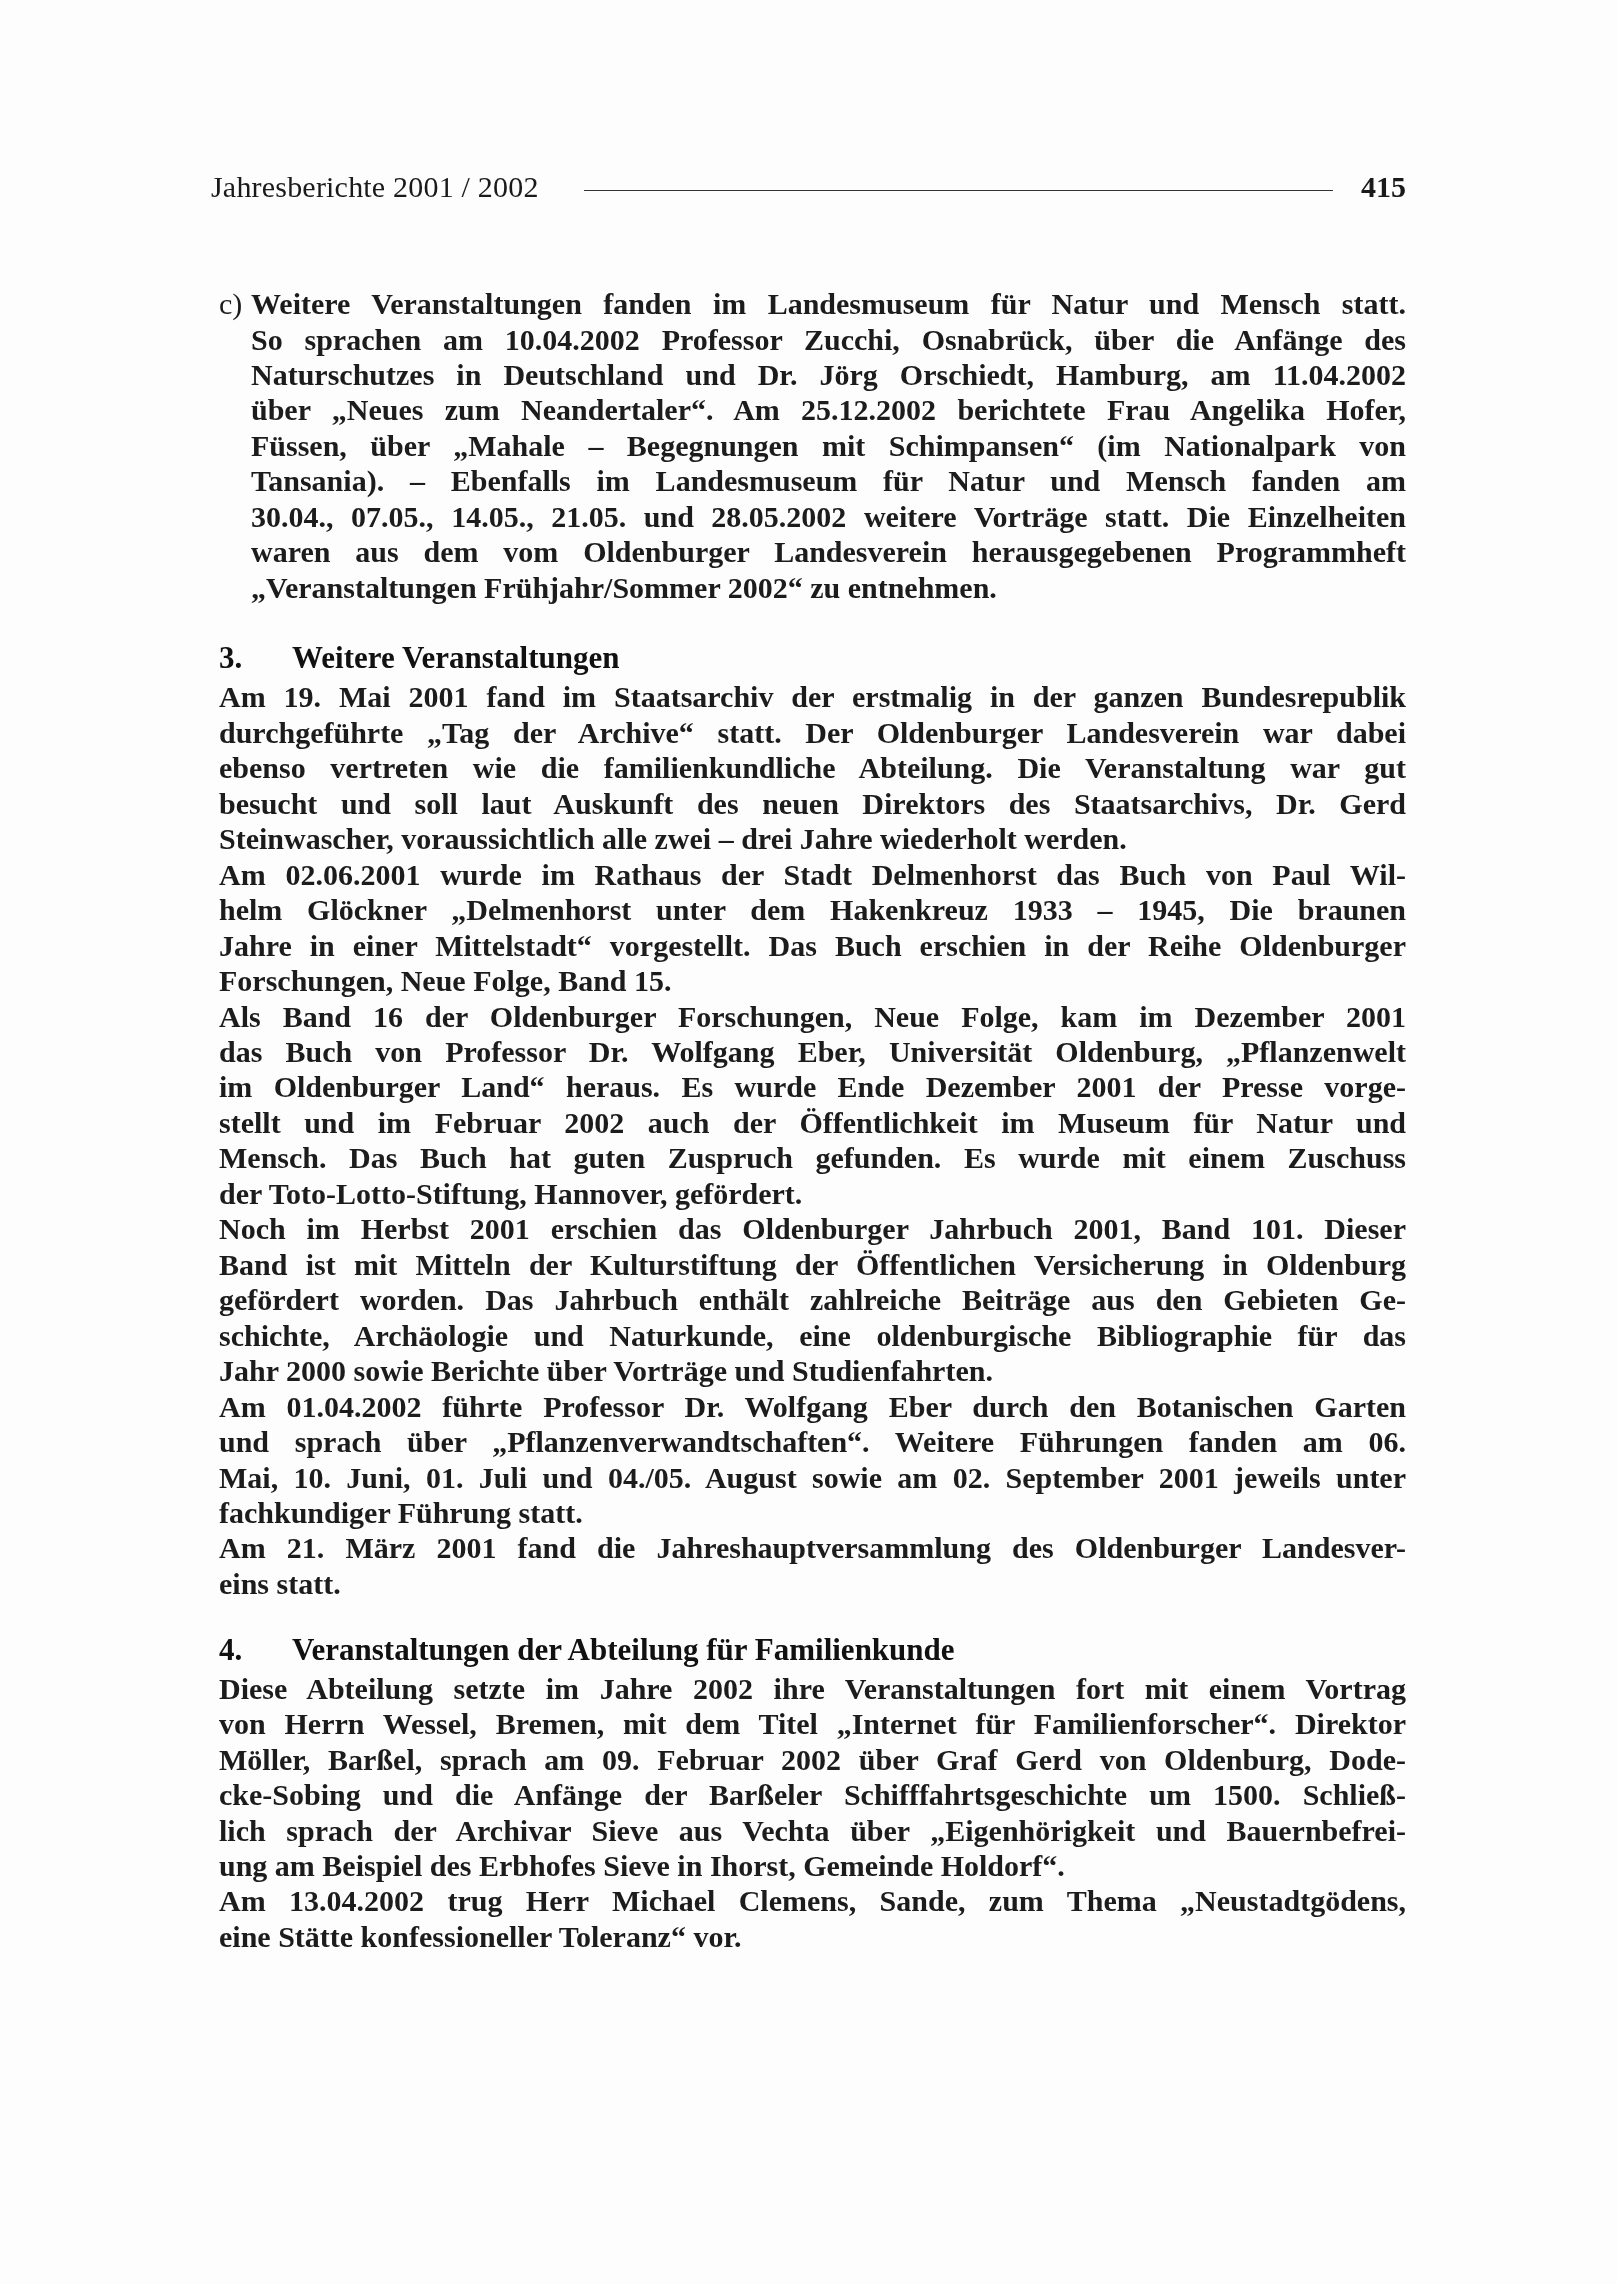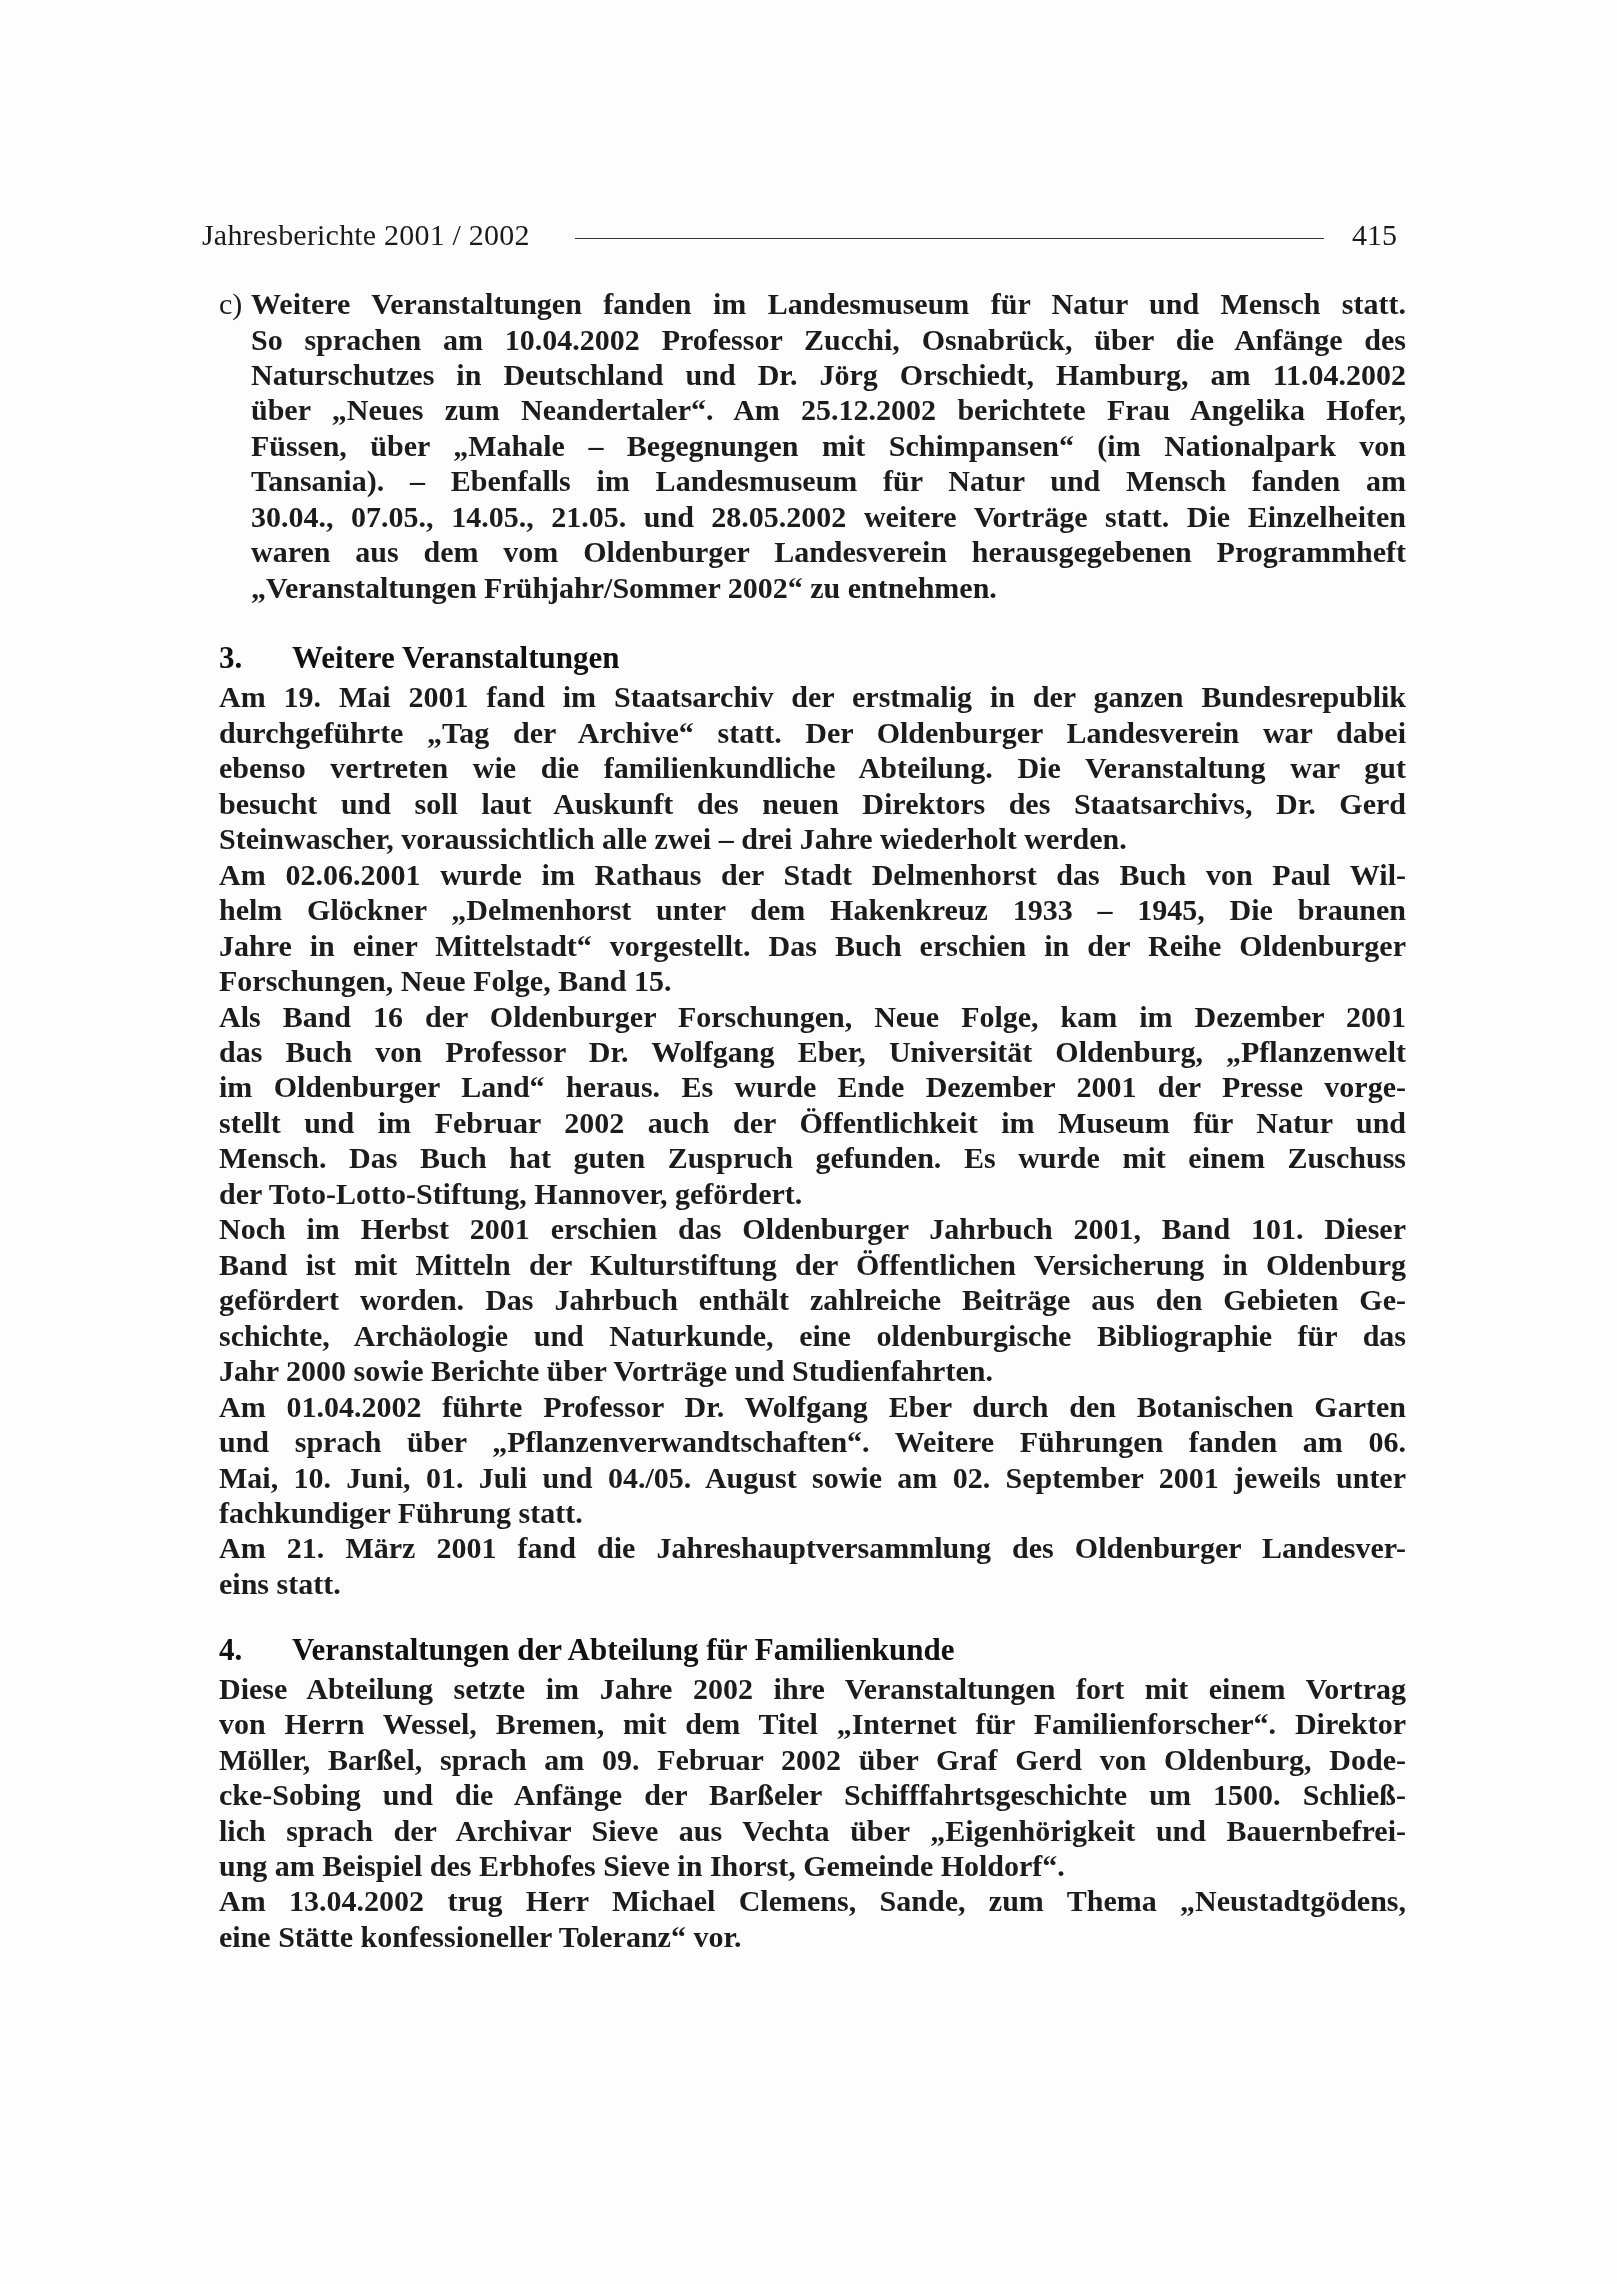--- a/index.html
+++ b/index.html
@@ -1,23 +1,23 @@
 <!DOCTYPE html>
 <html style="font-size:13px"><head>
 <meta charset="utf-8">
 <style>
   html, body { margin: 0; padding: 0; background: #ffffff; }
   body { width: 1618px; height: 2284px; position: relative; overflow: hidden;
          font-family: "DejaVu Serif", "Liberation Serif", serif; color: #1a1a1a; }
   .page { position: absolute; left: 0; top: 0; width: 1618px; height: 2284px; background: #fdfdfd; }
-  .running-head { position: absolute; left: 202px; top: 164px; width: 1195px; height: 45px; margin-top: 48px; }
+  .running-head { position: absolute; left: 211px; top: 164px; width: 1195px; height: 45px; }
   .rh-title { position: absolute; left: 0; top: 0; font-size: 30px; line-height: 45px; white-space: nowrap;
               font-family: "Liberation Serif", serif; letter-spacing: 0.2px; }
   .rh-rule { position: absolute; left: 373px; right: 73px; top: 26px; height: 0; border-top: 1.6px solid #333; }
-  .rh-page { position: absolute; right: 0; top: 0; font-size: 30px; line-height: 45px; font-family: "Liberation Serif", serif; }
+  .rh-page { position: absolute; right: 0; top: 0; font-size: 30px; line-height: 45px; font-family: "Liberation Serif", serif; font-weight: bold; }
 
   .line { position: absolute; font-family: "Liberation Serif", serif; font-size: 30px; line-height: 35px;
           white-space: nowrap; text-align: justify; text-align-last: justify; color: #1c1c1c; font-weight: bold; }
   .line.last { text-align-last: left; }
   .c-full { left: 251px; width: 1155px; }
   .b-full { left: 219px; width: 1187px; }
   .c-label { position: absolute; left: 219px; font-family: "Liberation Serif", serif; font-size: 30px; line-height: 35px; }
   .heading { position: absolute; left: 219px; height: 40px; font-family: "Liberation Serif", serif;
              font-weight: bold; font-size: 31px; line-height: 40px; white-space: nowrap; color: #111; }
   .heading .num { position: absolute; left: 0; top: 0; }

